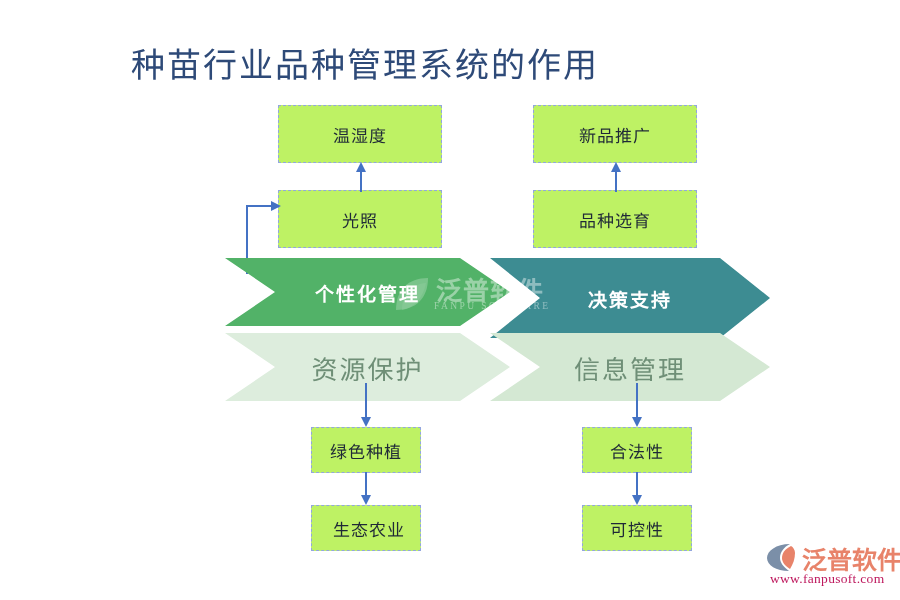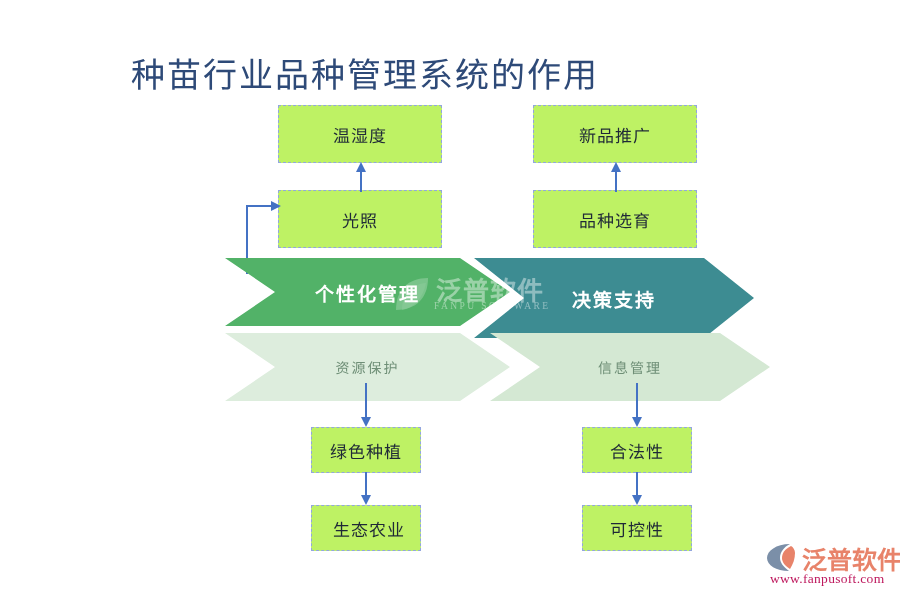--- a/index.html
+++ b/index.html
@@ -16,21 +16,21 @@
     width: 900px;
     height: 600px;
     background: #ffffff;
     overflow: hidden;
   }
 
   
   .title {
     position: absolute;
     left: 0;
-    top: 48px;
+    top: 38px;
     width: 730px;
     text-align: center;
     font-size: 34px;
     letter-spacing: 2px;
     color: #2e4a78;
     font-family: "Liberation Serif", "DejaVu Serif", serif;
     white-space: nowrap;
   }
 
   
@@ -66,21 +66,21 @@
     font-family: "Liberation Sans", "DejaVu Sans", sans-serif;
   }
   .chev.primary .chev-label {
     color: #ffffff;
     font-weight: 700;
   }
   .chev.muted .chev-label {
     color: #6f8f77;
     font-weight: 400;
     font-family: "Liberation Serif", "DejaVu Serif", serif;
-    font-size: 14px;
+    font-size: 26px;
     letter-spacing: 2px;
   }
 
   
   .conn {
     position: absolute;
     pointer-events: none;
   }
   .conn line, .conn path, .conn polyline {
     stroke: #4472c4;
@@ -190,21 +190,21 @@
 
   <svg class="conn" style="left:238px; top:195px;" width="52" height="80">
     <polyline points="9,79 9,11 34,11"></polyline>
     <polygon points="43,11 33,6 33,16"></polygon>
   </svg>
 
   <div class="chev primary" style="left:225px; top:258px; width:285px; height:68px; background:#52b268;">
     <span class="chev-label">个性化管理</span>
   </div>
 
-  <div class="chev primary" style="left:474px; top:258px; width:280px; height:80px; background:#3d8c92;">
+  <div class="chev primary" style="left:490px; top:258px; width:280px; height:80px; background:#3d8c92;">
     <span class="chev-label">决策支持</span>
   </div>
 
   <div class="wm-center">
     <svg width="40" height="42" viewBox="0 0 40 42" style="position:absolute;left:0;top:6px;">
       <path d="M4 36 C4 16, 16 4, 36 4 C36 24, 24 36, 4 36 Z" fill="#ffffff" opacity="0.55"></path>
       <path d="M10 36 C10 20, 20 10, 34 9 C31 24, 22 34, 10 36 Z" fill="#ffffff" opacity="0.3"></path>
     </svg>
     <div class="wm-cn">泛普软件</div>
     <div class="wm-en">FANPU SOFTWARE</div>

